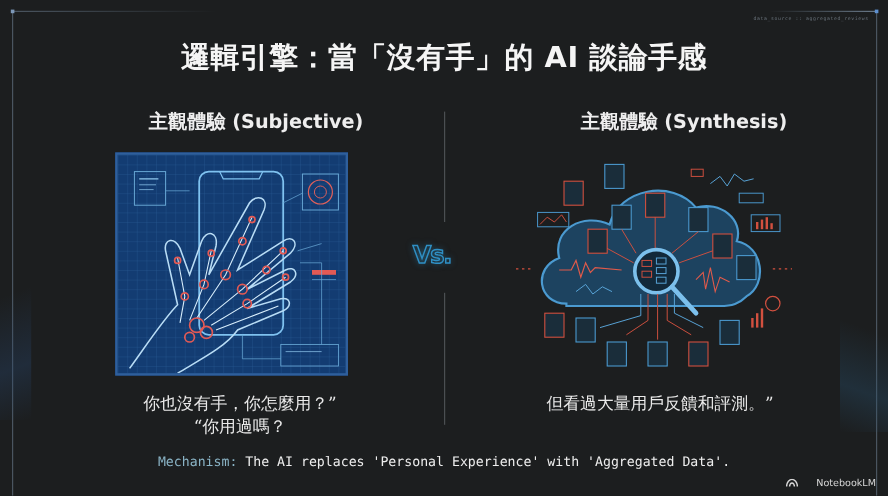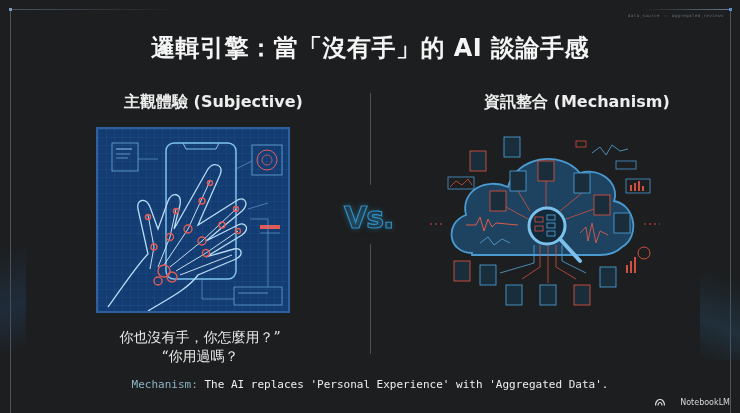--- a/index.html
+++ b/index.html
@@ -27,21 +27,21 @@
   }
   .col-head { position:absolute; top:92px; font-size:16px; font-weight:bold; color:#eeeeee;margin-left:24px; }
   .col-head.left { left:100px; }
   .col-head.right { left:460px; }
 
   .divider { position:absolute; left:370px; width:1px; background:#4b4f52; }
   .divider.top { top:93px; height:92px; }
   .divider.bot { top:244px; height:110px; }
 
   .vs {
-    position:absolute; left:344px; top:200px; font-size:30px; font-weight:bold;
+    position:absolute; left:344px; top:200px; font-size:20px; font-weight:bold;
     color:transparent; -webkit-text-stroke:1.2px #2f8fc4; text-shadow:0 0 6px rgba(47,143,196,0.55);
     font-family:"DejaVu Sans", sans-serif; letter-spacing:-1px;
   }
 
   .panel-left {
     position:absolute; left:96px; top:127px; width:194px; height:186px;
     background:#133c72; border:2px solid #2f5f9c; box-sizing:border-box; overflow:hidden;
   }
   .panel-left svg, .panel-right svg { display:block; }
   .panel-right {
@@ -76,21 +76,21 @@
 <div class="frame-top-right"></div>
 <div class="corner-dot" style="left:9px;top:8px;"></div>
 <div class="corner-dot" style="right:8px;top:8px;background:#5d8fd0;"></div>
 <div class="hud-text">data_source :: aggregated_reviews</div>
 <div class="side-glow-l"></div>
 <div class="side-glow-r"></div>
 
 <div class="title">邏輯引擎：當「沒有手」的 AI 談論手感</div>
 
 <div class="col-head left">主觀體驗 (Subjective)</div>
-<div class="col-head right">資訊整合 (Mechanism)</div>
+<div class="col-head right">主觀體驗 (Synthesis)</div>
 
 <div class="divider top"></div>
 <div class="divider bot"></div>
 <div class="vs">Vs.</div>
 
 <div class="panel-left">
   <svg width="190" height="182" viewBox="0 0 190 182">
     <defs>
       <pattern id="grid" width="8" height="8" patternUnits="userSpaceOnUse">
         <path d="M8 0 L0 0 0 8" fill="none" stroke="#2a5c95" stroke-width="0.5"></path>
@@ -243,20 +243,21 @@
     <line x1="0" y1="97" x2="14" y2="97" stroke="#d2503f" stroke-width="1" stroke-dasharray="2 3"></line>
     <line x1="214" y1="97" x2="230" y2="97" stroke="#d2503f" stroke-width="1" stroke-dasharray="2 3"></line>
   </svg>
 </div>
 
 <div class="quote left">
   <div>你也沒有手，你怎麼用？”</div>
   <div>“你用過嗎？</div>
 </div>
 <div class="quote right">
+  <div>但看過大量用戶反饋和評測。”</div>
 </div>
 
 <div class="mechanism"><span class="label">Mechanism:</span><span> The AI replaces 'Personal Experience' with 'Aggregated Data'.</span></div>
 
 <div class="badge">
   <svg class="badge-icon" viewBox="0 0 10 7">
     <path d="M0.5 6.5 C0.5 2.5 3 0.5 5 0.5 C7 0.5 9.5 2.5 9.5 6.5" fill="none" stroke="#d7d7d7" stroke-width="1.2"></path>
     <path d="M3 6.5 C3 4.5 4 3.5 5 3.5 C6 3.5 7 4.5 7 6.5" fill="none" stroke="#d7d7d7" stroke-width="1.2"></path>
   </svg>
   <span>NotebookLM</span>

